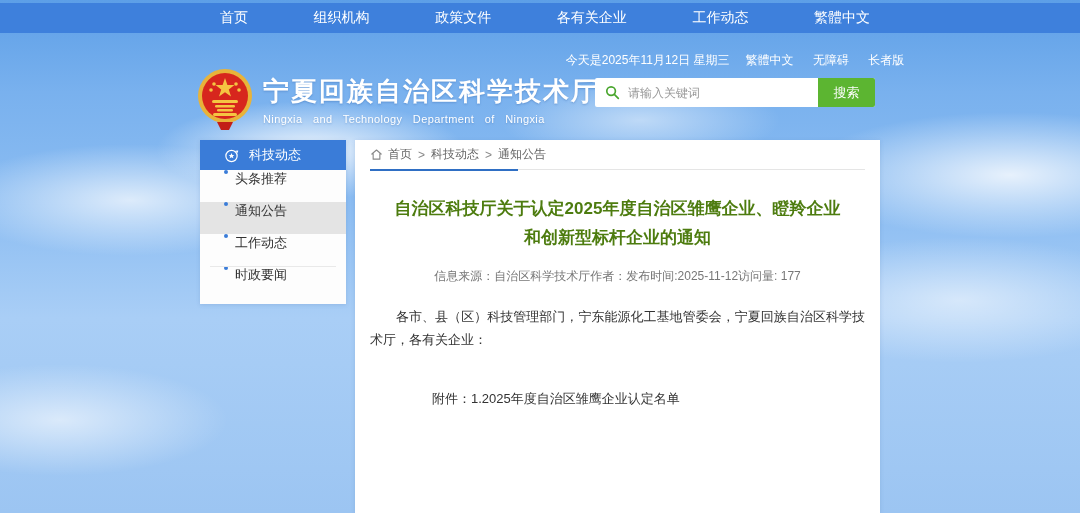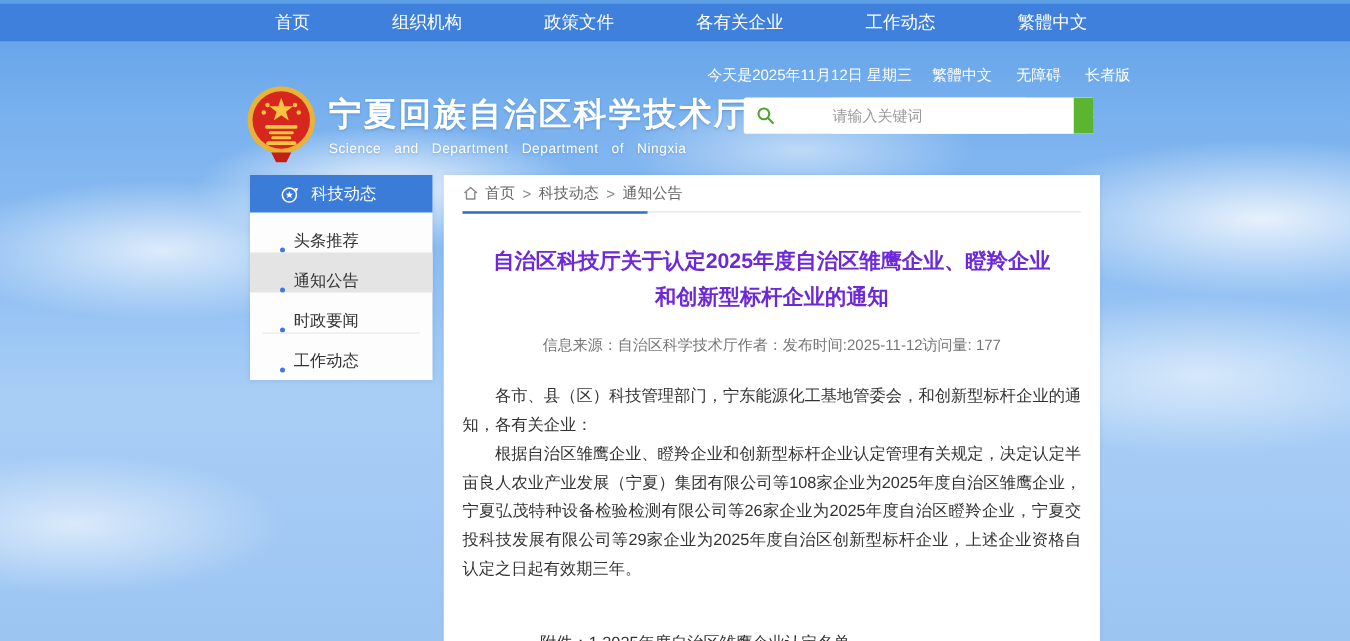--- a/index.html
+++ b/index.html
@@ -46,21 +46,21 @@
     text-shadow:0 1px 2px rgba(40,90,160,.3);
   }
   .header-right { position:absolute; top:52px; left:595px; width:280px; z-index:4; }
   .date-lang {
     display:flex; justify-content:center; align-items:center;
     color:#ffffff; font-size:12px; white-space:nowrap;
   }
   .lang-links span { margin-left:16px; cursor:pointer; }
   .searchbar {
     margin-top:9px; height:29px; background:#ffffff; border-radius:2px;
-    display:flex; align-items:center; overflow:hidden;gap:38px;
+    display:flex; align-items:center; overflow:hidden;
   }
   .search-icon { width:15px; height:15px; margin:0 8px 0 10px; flex:0 0 auto; }
   .search-input {
     border:none; outline:none; flex:1; font-size:12px; color:#333; height:100%;
     font-family:"Liberation Sans","DejaVu Sans",sans-serif;
   }
   .search-input::placeholder { color:#999; }
   .search-btn {
     width:57px; height:29px; background:#5cb531; color:#fff; border:none;
     font-size:13px; cursor:pointer; flex:0 0 auto;
@@ -71,21 +71,21 @@
   .sidebar {
     position:absolute; top:140px; left:200px; width:146px; background:#fdfdfd;
     box-shadow:0 1px 4px rgba(60,100,160,.18); z-index:3; padding-bottom:6px;
   }
   .sidebar-head {
     height:30px; background:#3a7cd8; color:#fff; font-size:13px;
     display:flex; align-items:center; padding-left:24px;
   }
   .sidebar-head-icon { width:15px; height:15px; margin-right:10px; }
   .side-item {
-    height:32px; display:flex; align-items:flex-end; padding-left:24px;
+    height:32px; display:flex; align-items:flex-start; padding-left:24px;
     font-size:13px; color:#333; cursor:pointer; position:relative;
   }
   .side-item + .side-item::before {
     content:""; position:absolute; top:0; left:10px; right:10px; height:1px; background:#e9e9e9;
   }
   .side-item.active { background:#e4e4e4; }
   .side-item.active::before, .side-item.active + .side-item::before { display:none; }
   .bullet { width:4px; height:4px; border-radius:50%; background:#3a7cd8; margin-right:7px; flex:0 0 auto; }
 
   
@@ -100,21 +100,21 @@
   }
   .breadcrumb::after {
     content:""; position:absolute; left:0; bottom:-2px; width:148px; height:2px; background:#2f6fc4;
   }
   .home-icon { width:13px; height:13px; margin-right:5px; }
   .crumb { cursor:pointer; }
   .crumb-sep { margin:0 6px; color:#888; }
 
   .art-title {
     margin-top:24px; text-align:center; font-size:17px; font-weight:bold;
-    color:#6d28d9; line-height:29px;
+    color:#4d7c0f; line-height:29px;
   }
   .art-meta {
     margin-top:16px; display:flex; justify-content:center; gap:0;
     font-size:12px; color:#777; white-space:nowrap;
   }
   .art-body { margin-top:20px; font-size:13px; color:#333; line-height:23px; text-align:justify; }
   .art-body p { text-indent:2em; }
 
   .attachments { margin-top:36px; margin-left:62px; font-size:13px; color:#333; line-height:23px; display:flex; }
   .attach-label { flex:0 0 auto; }
@@ -146,21 +146,21 @@
     <circle cx="14" cy="22" r="1.8" fill="#f5c542"></circle>
     <circle cx="42" cy="22" r="1.8" fill="#f5c542"></circle>
     <rect x="15" y="32" width="26" height="3" rx="1.5" fill="#f5c542"></rect>
     <rect x="18" y="37" width="20" height="2.4" rx="1.2" fill="#f5c542"></rect>
     <rect x="20" y="41" width="16" height="2.4" rx="1.2" fill="#f5c542"></rect>
     <rect x="16" y="45" width="24" height="3" rx="1.5" fill="#f5c542"></rect>
     <polygon points="20,54 36,54 32,62 24,62" fill="#c21f17"></polygon>
   </svg>
   <div class="brand-text">
     <div class="cn">宁夏回族自治区科学技术厅</div>
-    <div class="en">Science and Department Department of Ningxia</div>
+    <div class="en">Ningxia and Technology Department of Ningxia</div>
   </div>
 </div>
 
 <div class="header-right">
   <div class="date-lang">
     <span>今天是2025年11月12日 星期三</span>
     <span class="lang-links">
       <span>繁體中文</span>
       <span>无障碍</span>
       <span>长者版</span>
@@ -188,25 +188,25 @@
   <div class="side-item">
     <span class="bullet"></span>
     <span>头条推荐</span>
   </div>
   <div class="side-item active">
     <span class="bullet"></span>
     <span>通知公告</span>
   </div>
   <div class="side-item">
     <span class="bullet"></span>
+    <span>工作动态</span>
+  </div>
+  <div class="side-item">
+    <span class="bullet"></span>
     <span>时政要闻</span>
-  </div>
-  <div class="side-item">
-    <span class="bullet"></span>
-    <span>工作动态</span>
   </div>
 </div>
 
 <div class="content">
   <div class="breadcrumb">
     <svg class="home-icon" viewBox="0 0 14 14">
       <path d="M2 6.5 L7 2.2 L12 6.5 M3.4 6 V12 H10.6 V6" fill="none" stroke="#888" stroke-width="1.2" stroke-linejoin="round" stroke-linecap="round"></path>
     </svg>
     <span class="crumb">首页</span>
     <span class="crumb-sep">&gt;</span>
@@ -221,22 +221,21 @@
   </h1>
 
   <div class="art-meta">
     <span>信息来源：自治区科学技术厅</span>
     <span>作者：</span>
     <span>发布时间:2025-11-12</span>
     <span>访问量: 177</span>
   </div>
 
   <div class="art-body">
-    <p>各市、县（区）科技管理部门，宁东能源化工基地管委会，和创新型标杆企业的通知，各有关企业：</p>
-    <p>根据自治区雏鹰企业、瞪羚企业和创新型标杆企业认定管理有关规定，决定认定半亩良人农业产业发展（宁夏）集团有限公司等108家企业为2025年度自治区雏鹰企业，宁夏弘茂特种设备检验检测有限公司等26家企业为2025年度自治区瞪羚企业，宁夏交投科技发展有限公司等29家企业为2025年度自治区创新型标杆企业，上述企业资格自认定之日起有效期三年。</p>
+    <p>各市、县（区）科技管理部门，宁东能源化工基地管委会，宁夏回族自治区科学技术厅，各有关企业：</p>
   </div>
 
   <div class="attachments">
     <span class="attach-label">附件：</span>
     <span class="attach-list">
       <div class="attach-item">1.2025年度自治区雏鹰企业认定名单</div>
 
     </span>
   </div>
 </div>

